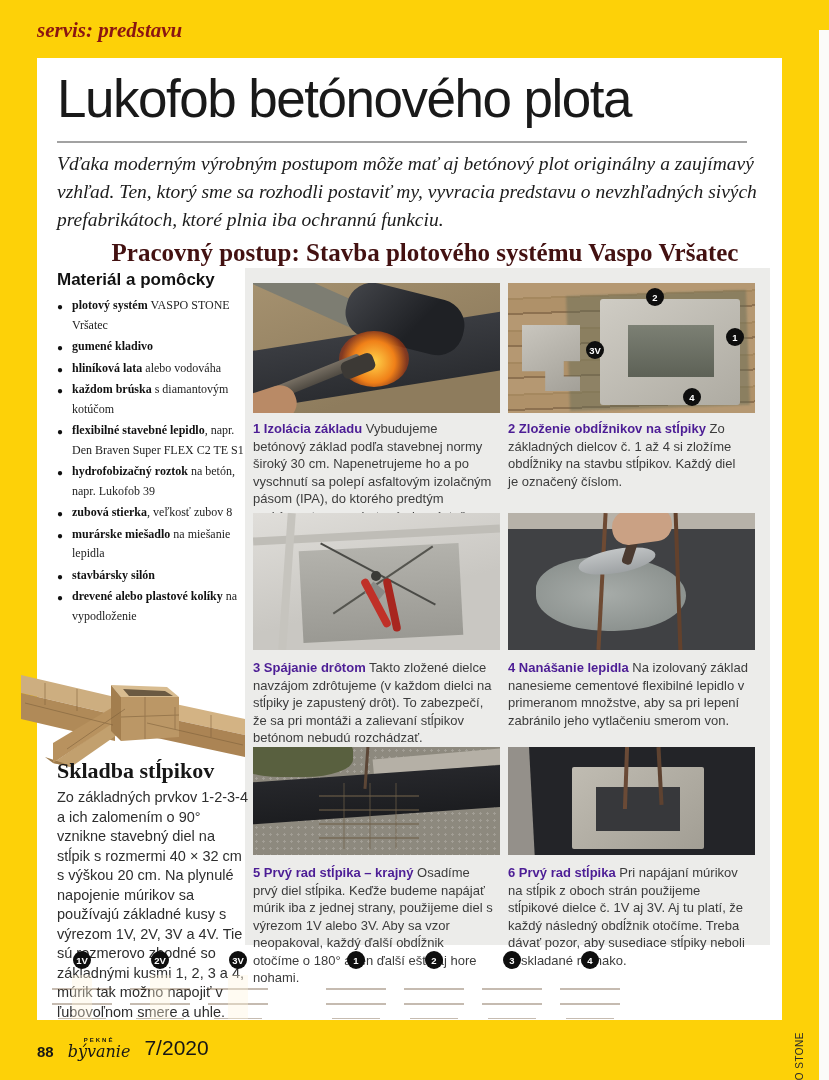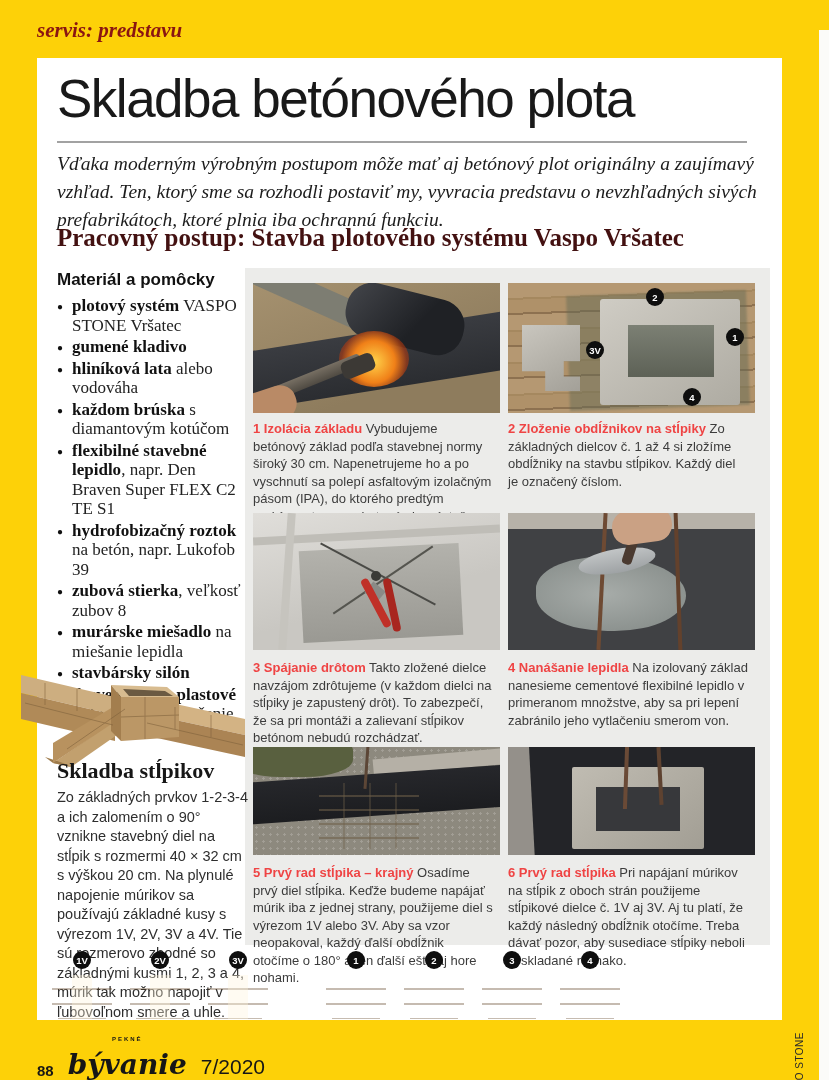--- a/index.html
+++ b/index.html
@@ -13,31 +13,31 @@
 
   
   #title{left:20px;top:10px;width:690px;font-size:53px;font-weight:300;letter-spacing:-1.5px;color:#191919;
          border-bottom:2px solid #a2a2a2;padding-bottom:12px;font-family:"Liberation Sans",sans-serif;}
   #intro{left:20px;top:92px;width:706px;font-family:"Liberation Serif",serif;font-style:italic;font-size:19.5px;line-height:28px;color:#1c1c1c;}
   #section-heading{left:20px;top:166px;width:706px;font-family:"Liberation Serif",serif;font-weight:bold;font-size:25px;color:#431111;}
 
   
   #materials{left:20px;top:212px;width:190px;}
   #materials h3{margin:0 0 6px 0;font-size:17px;color:#111;}
-  .mat-item{position:relative;padding-left:15px;font-family:"Liberation Serif",serif;font-size:17px;line-height:19.5px;color:#222;margin-bottom:2px;}
+  .mat-item{position:relative;padding-left:15px;font-family:"Liberation Serif",serif;font-size:12px;line-height:19.5px;color:#222;margin-bottom:2px;}
   .mat-item::before{content:"●";position:absolute;left:0;top:1px;font-size:10px;color:#111;}
   .mat-item b{color:#111;}
 
   
   #panel{left:208px;top:210px;width:525px;height:677px;background:#ececea;}
   .photo{overflow:hidden;background:#999;}
   .ph-c1{left:216px;width:247px;} .ph-c2{left:471px;width:247px;}
   .ph-r1{top:225px;height:130px;} .ph-r2{top:455px;height:137px;} .ph-r3{top:689px;height:108px;}
   .caption{width:240px;font-size:13px;line-height:17.5px;color:#3c3c3c;}
-  .caption b{color:#ef4444;}
+  .caption b{color:#4c1d95;}
   .cap-c1{left:216px;} .cap-c2{left:471px;}
   .cap-r1{top:362px;} .cap-r2{top:601px;} .cap-r3{top:806px;}
 
   .badge{position:absolute;min-width:18px;height:18px;border-radius:50%;background:#0e0e0e;color:#fff;
          font-weight:bold;font-size:9.5px;display:flex;align-items:center;justify-content:center;box-sizing:border-box;padding:0 2px;}
 
   
   .p1-bg{left:0;top:0;width:247px;height:130px;background:linear-gradient(160deg,#a5916f,#8e7c5d 70%);}
   .p1-kerb{left:-30px;top:-6px;width:150px;height:26px;background:#7d7d72;transform:rotate(24deg);}
   .p1-strip{left:-10px;top:46px;width:300px;height:58px;background:linear-gradient(#3a3c41,#2b2d31);transform:rotate(-9deg);}
@@ -113,36 +113,36 @@
          background:linear-gradient(180deg,#d6b687 0%,#c5a172 45%,#b08a58 100%);
          background-image:repeating-linear-gradient(180deg,rgba(90,60,30,0) 0 13px,rgba(90,60,30,.35) 13px 15px);
          clip-path:polygon(0 12%,8% 12%,8% 0,92% 0,92% 14%,100% 14%,100% 40%,92% 40%,92% 62%,100% 62%,100% 88%,90% 88%,90% 100%,10% 100%,10% 86%,0 86%);}
   .stone.vcut::after{content:"";position:absolute;left:20px;top:0;width:20px;height:100%;background:rgba(255,244,222,.38);}
 
   
   #footer{left:37px;top:1036px;display:flex;align-items:flex-end;gap:14px;color:#161616;}
   #page-number{font-size:15px;font-weight:bold;text-align:center;}
   #logo{display:flex;flex-direction:column;align-items:center;line-height:1;}
   #logo-pre{font-size:6px;letter-spacing:2px;font-weight:bold;}
-  #logo-name{font-family:"DejaVu Serif",serif;font-style:italic;font-weight:bold;font-size:28px;margin-top:9px;}
+  #logo-name{font-family:"DejaVu Serif",serif;font-style:italic;font-weight:normal;font-size:16px;margin-top:1px;}
   #issue{font-size:21px;}
   #credits{right:24px;bottom:48px;transform-origin:100% 100%;transform:rotate(-90deg);white-space:nowrap;
            font-size:10px;letter-spacing:.5px;color:#2a2a2a;}
 </style>
 </head>
 <body>
 
 <div id="kicker" class="abs">servis: predstavu</div>
 <div id="edge-sliver" class="abs"></div>
 
 <div id="page" class="abs">
 
-  <h1 id="title" class="abs" style="margin:0;">Skladba betónového plota</h1>
+  <h1 id="title" class="abs" style="margin:0;">Lukofob betónového plota</h1>
   <p id="intro" class="abs" style="margin:0;">Vďaka moderným výrobným postupom môže mať aj betónový plot originálny a zaujímavý vzhľad. Ten, ktorý sme sa rozhodli postaviť my, vyvracia predstavu o nevzhľadných sivých prefabrikátoch, ktoré plnia iba ochrannú funkciu.</p>
-  <h2 id="section-heading" class="abs" style="margin:0;">Pracovný postup: Stavba plotového systému Vaspo Vršatec</h2>
+  <h2 id="section-heading" class="abs" style="margin:15px;text-align:center;">Pracovný postup: Stavba plotového systému Vaspo Vršatec</h2>
 
   <div id="materials" class="abs">
     <h3>Materiál a pomôcky</h3>
     <div class="mat-item"><b>plotový systém</b><span> VASPO STONE Vršatec</span></div>
     <div class="mat-item"><b>gumené kladivo</b><span></span></div>
     <div class="mat-item"><b>hliníková lata</b><span> alebo vodováha</span></div>
     <div class="mat-item"><b>každom brúska</b><span> s diamantovým kotúčom</span></div>
     <div class="mat-item"><b>flexibilné stavebné lepidlo</b><span>, napr. Den Braven Super FLEX C2 TE S1</span></div>
     <div class="mat-item"><b>hydrofobizačný roztok</b><span> na betón, napr. Lukofob 39</span></div>
     <div class="mat-item"><b>zubová stierka</b><span>, veľkosť zubov 8</span></div>

